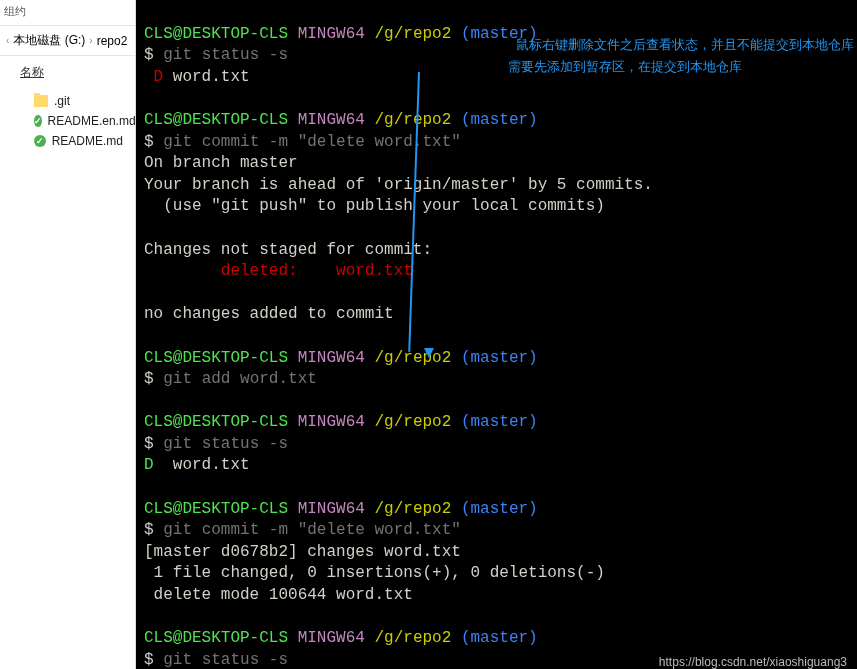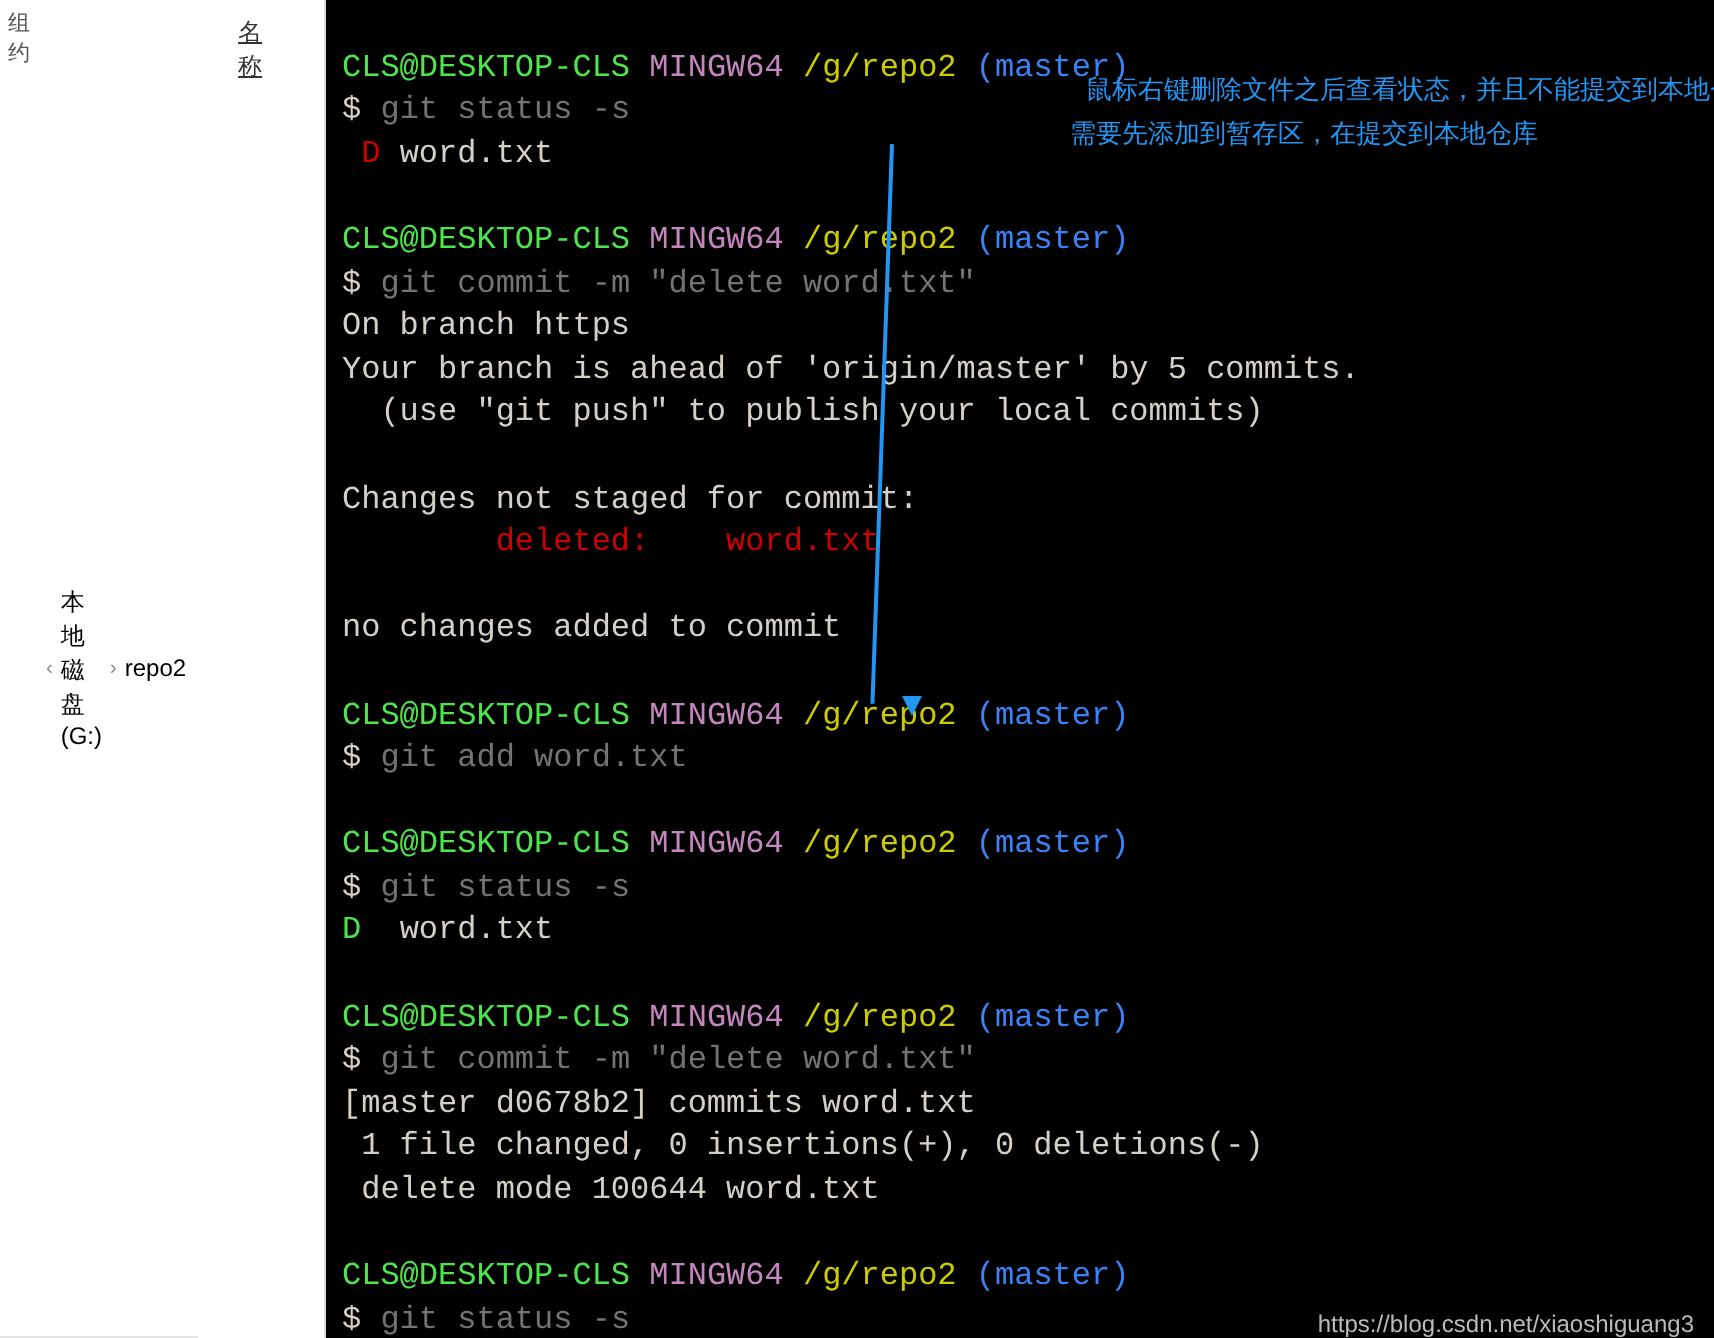--- a/index.html
+++ b/index.html
@@ -7,25 +7,25 @@
       font-family: "Segoe UI", Arial, sans-serif;
       font-size: 13px;
       width: 857px;
       height: 669px;
       display: flex;
       background: #fff;
       position: relative;
       overflow: hidden;
     }
     .sidebar {
-      width: 163px;
+      width: 136px;
       background: #fff;
       border-right: 1px solid #ddd;
       display: flex;
-      flex-direction: row;
+      flex-direction: column;
     }
     .org-label {
       font-size: 11px;
       color: #555;
       padding: 4px 2px 6px 4px;
       border-bottom: 1px solid #e5e5e5;
     }
     .breadcrumb {
       display: flex;
       align-items: center;
@@ -161,39 +161,39 @@
   </div>
 </div>
 
 <div class="terminal">
 <span class="user">CLS@DESKTOP-CLS</span> <span class="host">MINGW64</span> <span class="path">/g/repo2</span> <span class="branch">(master)</span>
 <span class="prompt">$</span> <span class="cmd">git status -s</span>
 <span class="del-red"> D </span><span>word.txt</span>
 
 <span class="user">CLS@DESKTOP-CLS</span> <span class="host">MINGW64</span> <span class="path">/g/repo2</span> <span class="branch">(master)</span>
 <span class="prompt">$</span> <span class="cmd">git commit -m "delete word.txt"</span>
-<span>On branch https</span>
+<span>On branch master</span>
 <span>Your branch is ahead of 'origin/master' by 5 commits.</span>
 <span>  (use "git push" to publish your local commits)</span>
 <span></span>
 <span>Changes not staged for commit:</span>
 <span class="del-red">        deleted:    word.txt</span>
 <span></span>
 <span>no changes added to commit</span>
 
 <span class="user">CLS@DESKTOP-CLS</span> <span class="host">MINGW64</span> <span class="path">/g/repo2</span> <span class="branch">(master)</span>
 <span class="prompt">$</span> <span class="cmd">git add word.txt</span>
 
 <span class="user">CLS@DESKTOP-CLS</span> <span class="host">MINGW64</span> <span class="path">/g/repo2</span> <span class="branch">(master)</span>
 <span class="prompt">$</span> <span class="cmd">git status -s</span>
 <span class="del-green">D  </span><span>word.txt</span>
 
 <span class="user">CLS@DESKTOP-CLS</span> <span class="host">MINGW64</span> <span class="path">/g/repo2</span> <span class="branch">(master)</span>
 <span class="prompt">$</span> <span class="cmd">git commit -m "delete word.txt"</span>
-<span>[master d0678b2] commits word.txt</span>
+<span>[master d0678b2] changes word.txt</span>
 <span> 1 file changed, 0 insertions(+), 0 deletions(-)</span>
 <span> delete mode 100644 word.txt</span>
 
 <span class="user">CLS@DESKTOP-CLS</span> <span class="host">MINGW64</span> <span class="path">/g/repo2</span> <span class="branch">(master)</span>
 <span class="prompt">$</span> <span class="cmd">git status -s</span>
   <div class="annotation anno1">鼠标右键删除文件之后查看状态，并且不能提交到本地仓库</div>
   <div class="annotation anno2">需要先添加到暂存区，在提交到本地仓库</div>
   <div class="arrow-line"></div>
   <div class="arrow-head"></div>
 </div>

